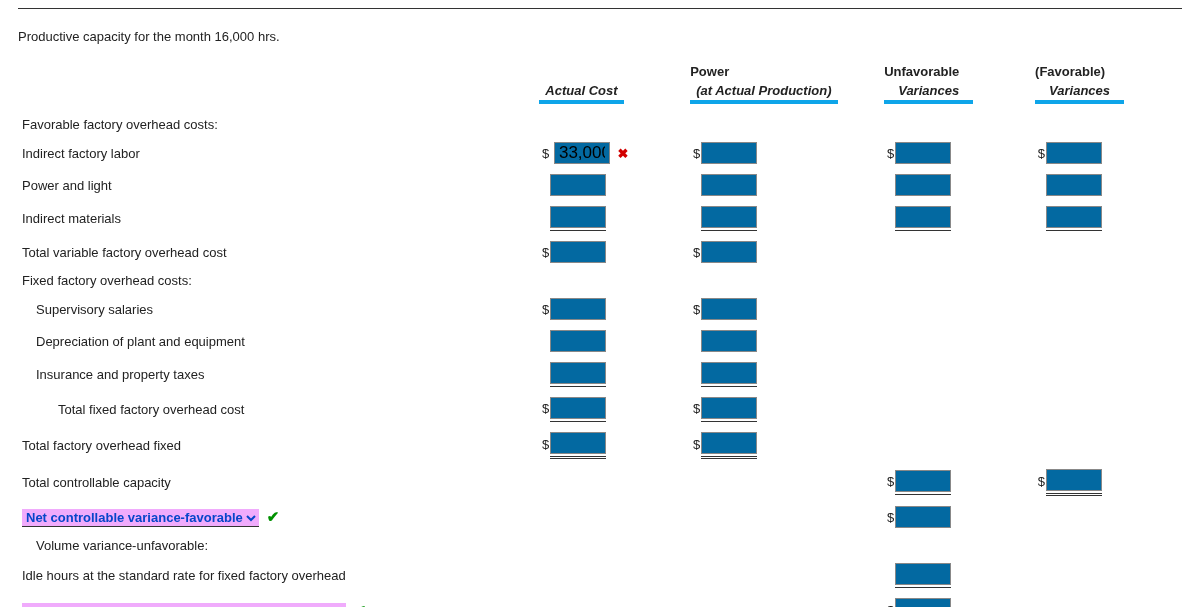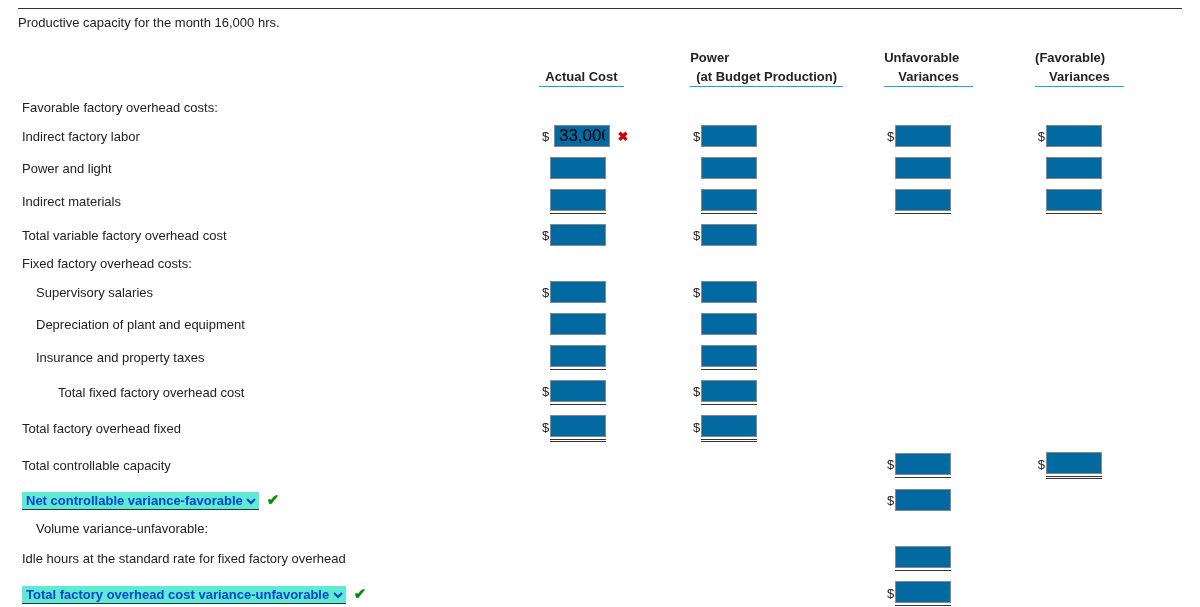--- a/index.html
+++ b/index.html
@@ -10,28 +10,28 @@
       font-size: 13px;
       color: #222;
       background: #fff;
       width: 1200px;
     }
     .topline {
       border-top: 1px solid #333;
       padding-top: 4px;
       margin-bottom: 18px;
     }
-    .intro { margin: 2px 0 4px 0; }
+    .intro { margin: 16px 0 4px 0; }
     table {
       border-collapse: collapse;
       width: 100%;
     }
     td { padding: 5px 4px; vertical-align: middle; }
     th { padding: 2px 4px; font-weight: bold; text-align: center; }
-    .hdr-cell { border-bottom: 1px solid #0ea5e9; }
+    .hdr-cell { border-bottom: 4px solid #0ea5e9; font-style: italic; }
     .label-col { width: 480px; }
     .num-col { width: 140px; text-align: left; white-space: nowrap; }
     .mid-col { width: 180px; text-align: left; white-space: nowrap; }
     .dollar { display:inline-block; width:10px; text-align:right; margin-right:1px;}
     input.numbox {
       width: 56px;
       height: 22px;
       border: 1px solid #888;
       font-family: inherit;
       font-size: 17px;
@@ -44,21 +44,21 @@
     .x-mark { color: #d20000; font-weight: bold; margin-left: 4px; }
     .check { color: #009100; font-weight: bold; margin-left: 4px; font-size:15px;}
     .indent1 { padding-left: 18px; }
     .indent2 { padding-left: 40px; }
     select.ddown {
       font-family: inherit;
       font-size: 13px;
       color: #0645c9;
       border: none;
       border-bottom: 1px solid #333;
-      background: #5eead4;
+      background: #f0abfc;
       padding: 0;
       font-weight: bold;
     }
     .spacer-row td { height: 6px; padding:0; }
     .cellwrap { display:inline-block; vertical-align:middle;}
   </style>
 </head>
 <body>
 
 <div class="topline">
@@ -69,21 +69,21 @@
   <tbody>
       <tr>
     <th class="label-col"></th>
     <th class="num-col" rowspan="2" style="vertical-align:bottom;"><span class="hdr-cell" style="display:inline-block; padding:0 6px 2px;">Actual Cost</span></th>
     <th class="mid-col"><span>Power</span></th>
     <th class="num-col"><span>Unfavorable</span></th>
     <th class="num-col"><span>(Favorable)</span></th>
   </tr>
   <tr>
     <th class="label-col"></th>
-    <th class="mid-col"><span class="hdr-cell" style="display:inline-block; padding:0 6px 2px;">(at Budget Production)</span></th>
+    <th class="mid-col"><span class="hdr-cell" style="display:inline-block; padding:0 6px 2px;">(at Actual Production)</span></th>
     <th class="num-col"><span class="hdr-cell" style="display:inline-block; padding:0 14px 2px;">Variances</span></th>
     <th class="num-col"><span class="hdr-cell" style="display:inline-block; padding:0 14px 2px;">Variances</span></th>
   </tr>
   <tr class="spacer-row">
         <td colspan="5"></td>
       </tr>
 
   <tr>
     <td class="label-col">Favorable factory overhead costs:</td>
     <td></td>

